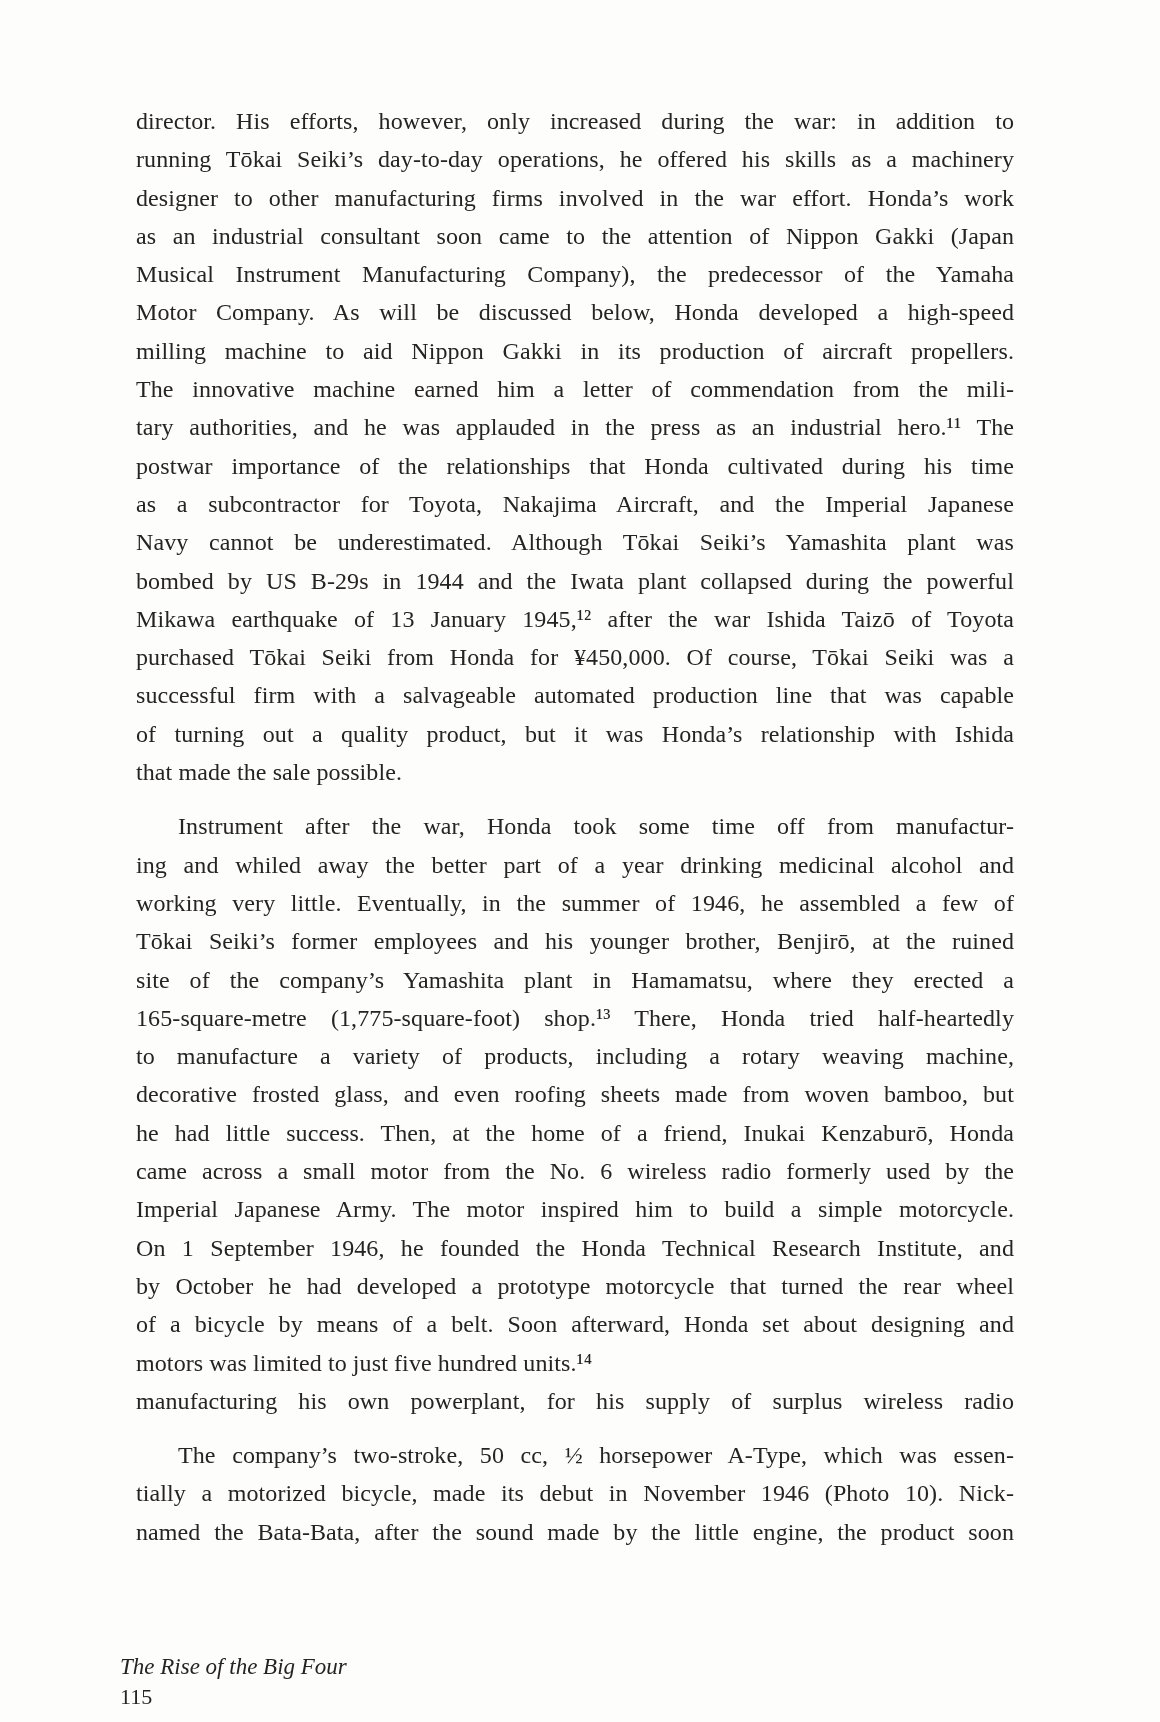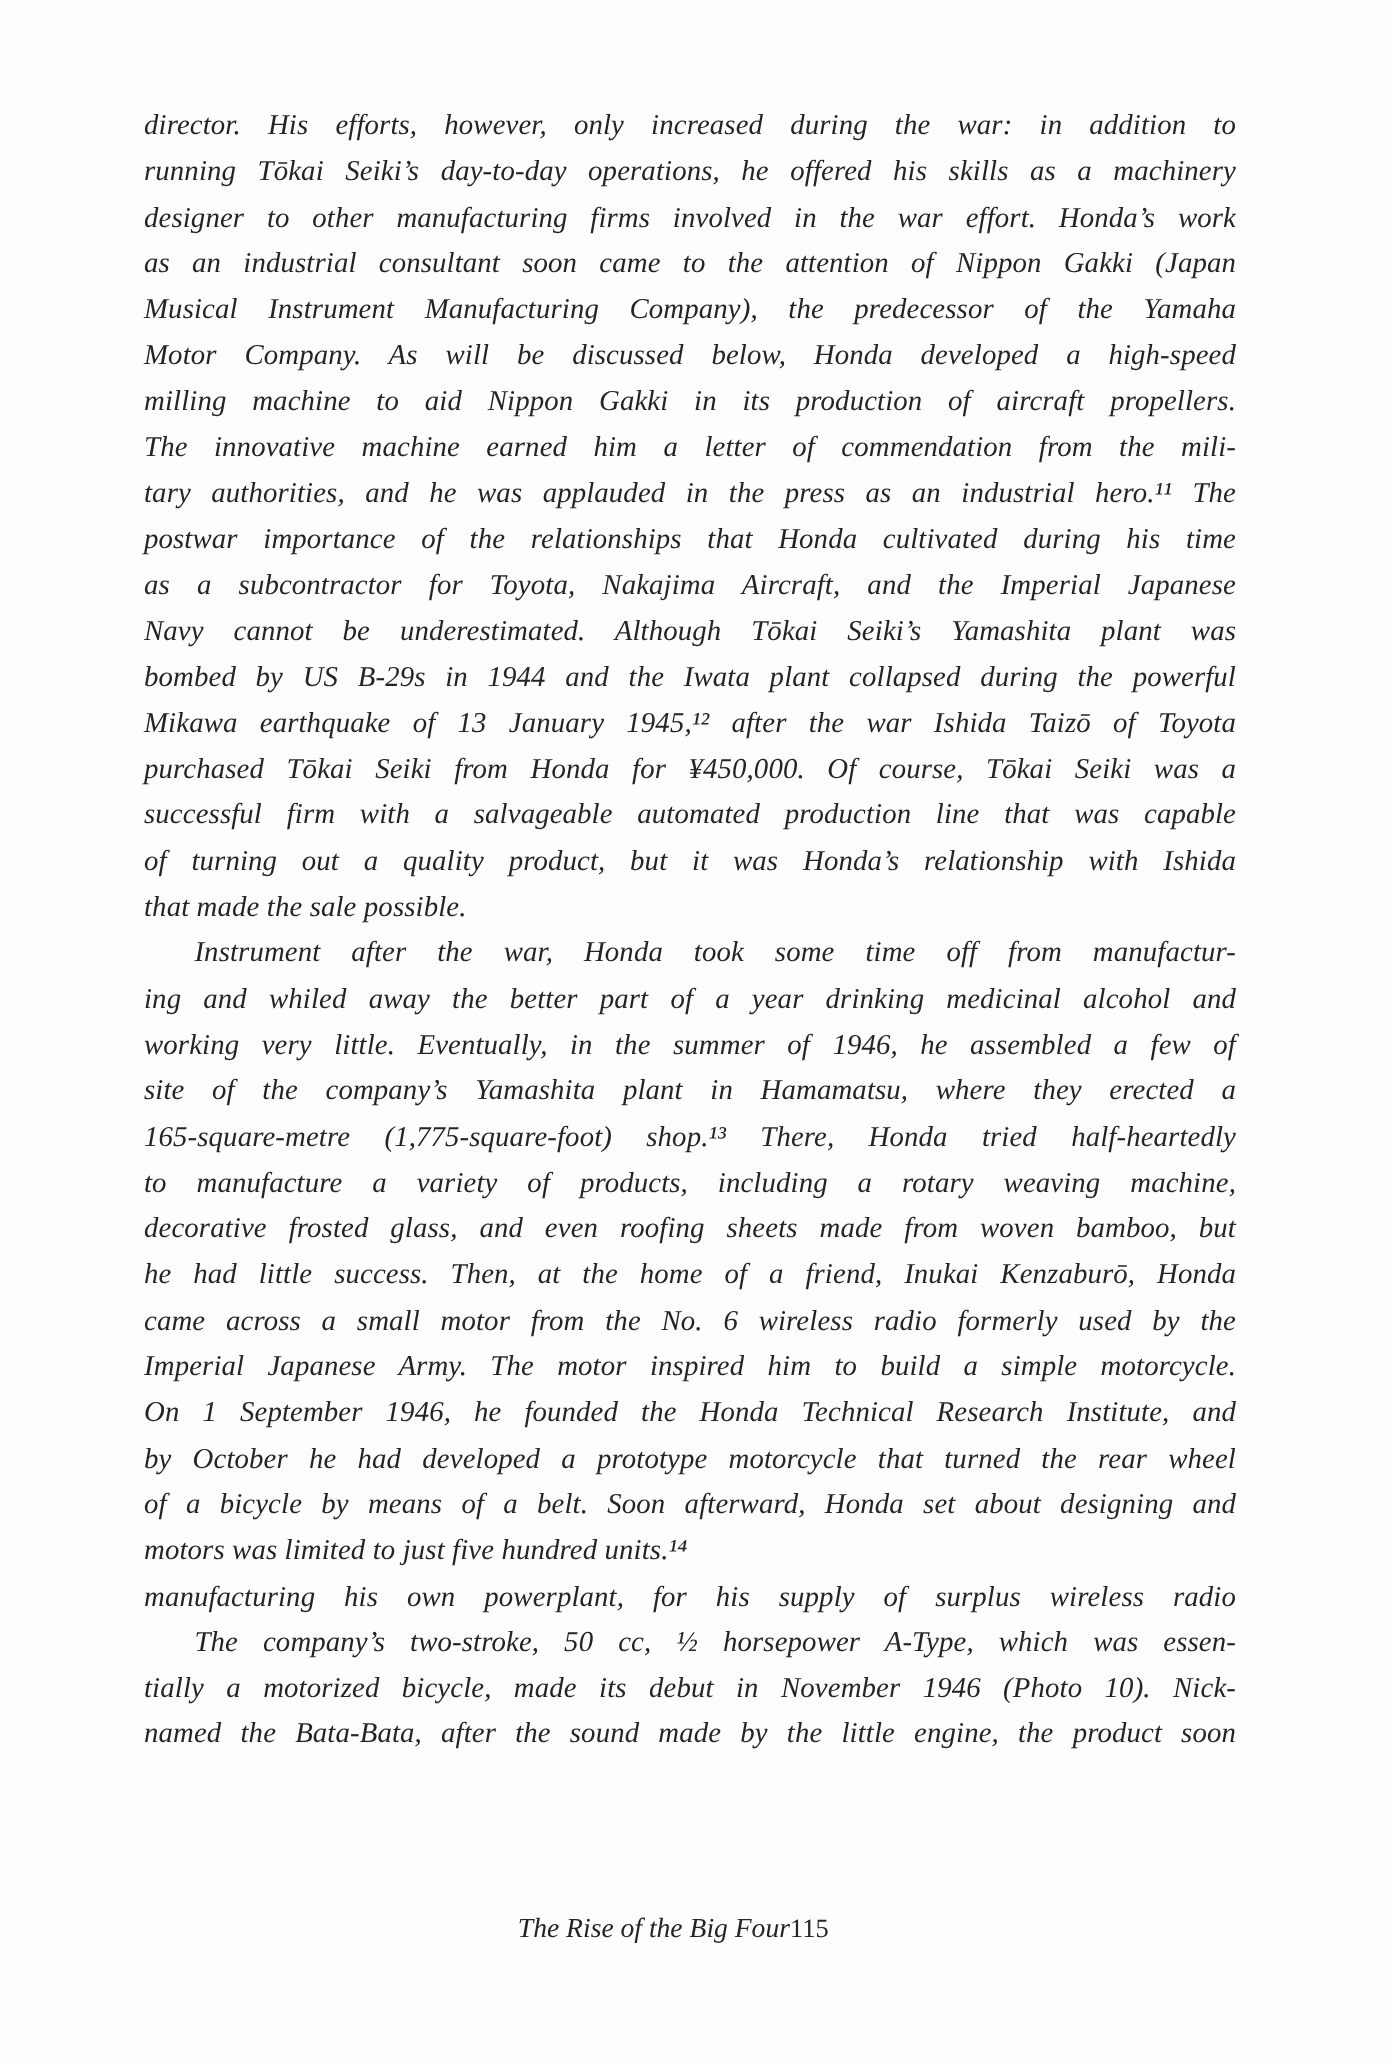--- a/index.html
+++ b/index.html
@@ -16,48 +16,48 @@
     font-family: "Liberation Serif", "DejaVu Serif", serif;
     overflow: hidden;
   }
   .text-block {
     position: absolute;
     left: 120px;
     top: 86px;
     width: 910px;
   }
   .paragraph {
-    margin: 0;
+    margin: 16px;
     padding: 0;
-    font-style: italic;
   }
   .line {
     font-size: 24px;
     line-height: 38.3px;
     text-align: justify;
     text-align-last: justify;
     -moz-text-align-last: justify;
     white-space: normal;
     letter-spacing: 0.1px;
   }
   .line.ragged {
     text-align-last: left;
     -moz-text-align-last: left;
   }
   .line.indent {
     text-indent: 42px;
   }
   .footer {
     position: absolute;
     left: 120px;
-    top: 1592px;
+    top: 1652px;
     width: 910px;
     display: flex;
     justify-content: center;
     align-items: baseline;
+    flex-direction: column;
   }
   .running-title {
     font-style: italic;
     font-size: 23px;
     line-height: 30px;
   }
   .page-number {
     font-size: 22px;
     line-height: 30px;
     margin-right: 28px;
@@ -85,20 +85,21 @@
         <div class="line">Mikawa earthquake of 13 January 1945,¹² after the war Ishida Taizō of Toyota</div>
         <div class="line">purchased Tōkai Seiki from Honda for ¥450,000. Of course, Tōkai Seiki was a</div>
         <div class="line">successful firm with a salvageable automated production line that was capable</div>
         <div class="line">of turning out a quality product, but it was Honda’s relationship with Ishida</div>
         <div class="line ragged">that made the sale possible.</div>
       </div>
       <div class="paragraph">
         <div class="line indent">Instrument after the war, Honda took some time off from manufactur-</div>
         <div class="line">ing and whiled away the better part of a year drinking medicinal alcohol and</div>
         <div class="line">working very little. Eventually, in the summer of 1946, he assembled a few of</div>
+        <div class="line">Tōkai Seiki’s former employees and his younger brother, Benjirō, at the ruined</div>
         <div class="line">site of the company’s Yamashita plant in Hamamatsu, where they erected a</div>
         <div class="line">165-square-metre (1,775-square-foot) shop.¹³ There, Honda tried half-heartedly</div>
         <div class="line">to manufacture a variety of products, including a rotary weaving machine,</div>
         <div class="line">decorative frosted glass, and even roofing sheets made from woven bamboo, but</div>
         <div class="line">he had little success. Then, at the home of a friend, Inukai Kenzaburō, Honda</div>
         <div class="line">came across a small motor from the No. 6 wireless radio formerly used by the</div>
         <div class="line">Imperial Japanese Army. The motor inspired him to build a simple motorcycle.</div>
         <div class="line">On 1 September 1946, he founded the Honda Technical Research Institute, and</div>
         <div class="line">by October he had developed a prototype motorcycle that turned the rear wheel</div>
         <div class="line">of a bicycle by means of a belt. Soon afterward, Honda set about designing and</div>

